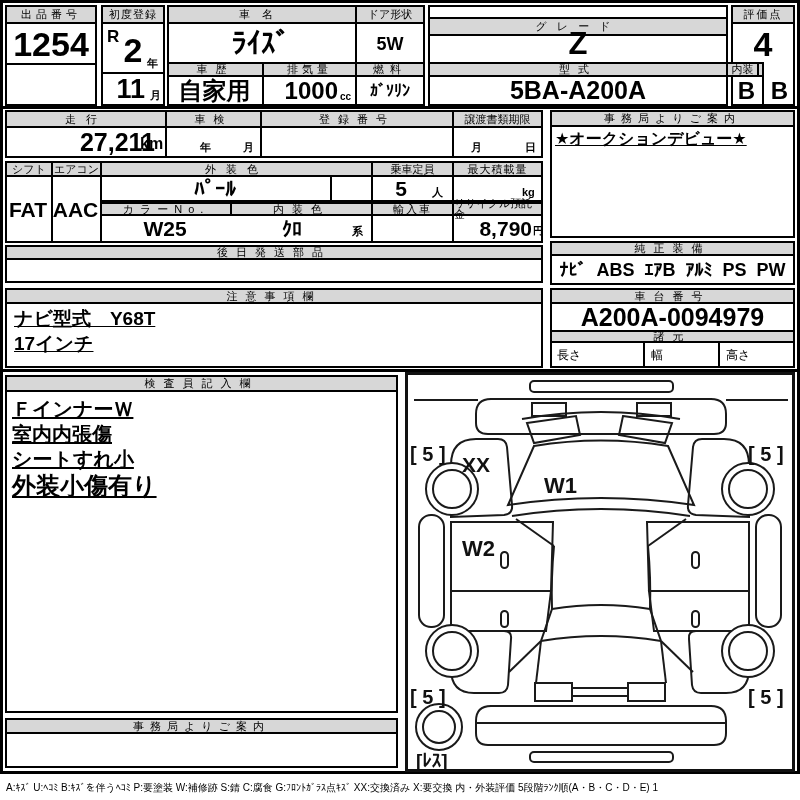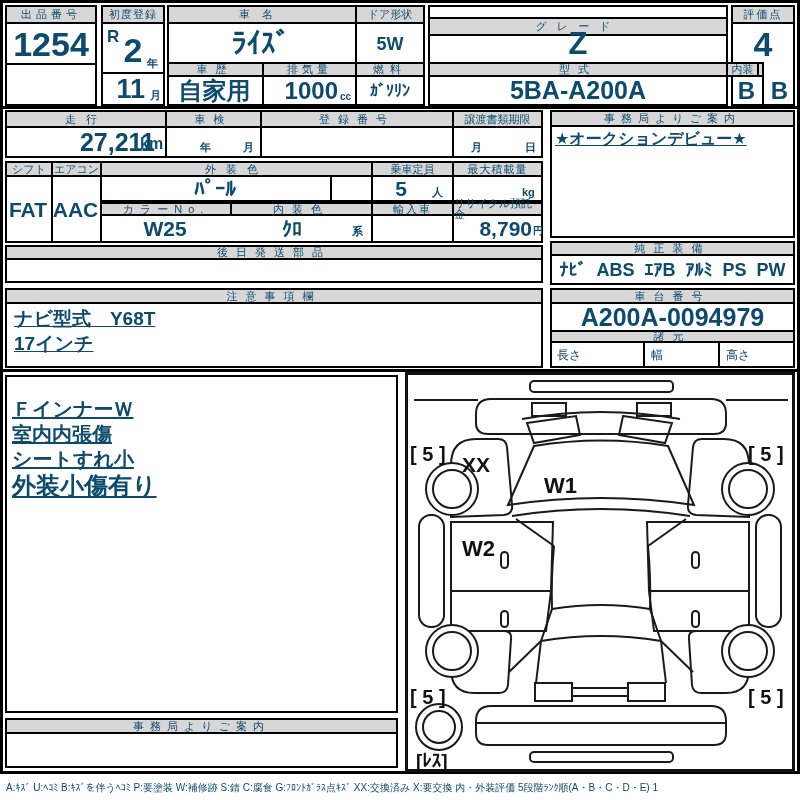--- a/index.html
+++ b/index.html
@@ -1,17 +1,17 @@
 <!DOCTYPE html>
 <html><head>
 <meta charset="utf-8">
 <style>
   html,body{margin:0;padding:0;background:#fff;}
   #sheet{position:relative;width:800px;height:800px;background:#fff;overflow:hidden;
-         font-family:"Liberation Sans","DejaVu Sans",sans-serif;color:#0c4a6e;}
+         font-family:"Liberation Sans","DejaVu Sans",sans-serif;color:#000000;}
   .ln{position:absolute;background:#000;}
   .box{position:absolute;border:2px solid #000;box-sizing:border-box;background:#fff;}
   .box3{position:absolute;border:3px solid #111;box-sizing:border-box;background:#fff;}
   .gh{position:absolute;background:#d7d7d7;border:2px solid #000;box-sizing:border-box;
       display:flex;align-items:center;justify-content:center;font-size:11px;line-height:1;}
   .v{position:absolute;display:flex;align-items:center;justify-content:center;
      font-weight:bold;line-height:1;box-sizing:border-box;}
   .small{position:absolute;font-size:11px;font-weight:bold;line-height:1;}
   .vl{position:absolute;background:#000;width:2px;}
   .hl{position:absolute;background:#000;height:2px;}
@@ -139,20 +139,21 @@
   <div class="gh" style="left:550px;top:288px;width:245px;height:16px;letter-spacing:8px">車台番号</div>
   <div class="v" style="left:550px;top:304px;width:245px;height:26px;font-size:25px">A200A-0094979</div>
   <div class="gh" style="left:550px;top:330px;width:245px;height:13px;letter-spacing:8px">諸元</div>
   <div class="vl" style="left:643px;top:343px;height:23px"></div>
   <div class="vl" style="left:718px;top:343px;height:23px"></div>
   <div class="small" style="left:557px;top:349px;font-size:12px;font-weight:normal">長さ</div>
   <div class="small" style="left:651px;top:349px;font-size:12px;font-weight:normal">幅</div>
   <div class="small" style="left:726px;top:349px;font-size:12px;font-weight:normal">高さ</div>
 
   <div class="box" style="left:5px;top:375px;width:393px;height:338px"></div>
+  <div class="gh" style="left:5px;top:375px;width:393px;height:17px;letter-spacing:8px">検査員記入欄</div>
   <div class="note" style="left:12px;top:399px;font-size:20px">ＦインナーＷ</div>
   <div class="note" style="left:12px;top:424px;font-size:20px">室内内張傷</div>
   <div class="note" style="left:12px;top:449px;font-size:20px">シートすれ小</div>
   <div class="note" style="left:12px;top:474px;font-size:24px">外装小傷有り</div>
 
   <div class="box" style="left:5px;top:718px;width:393px;height:50px"></div>
   <div class="gh" style="left:5px;top:718px;width:393px;height:16px;letter-spacing:6px">事務局よりご案内</div>
 
   <div class="box3" style="left:405px;top:372px;width:390px;height:400px">
     <svg width="384" height="394" viewBox="0 0 384 394">

